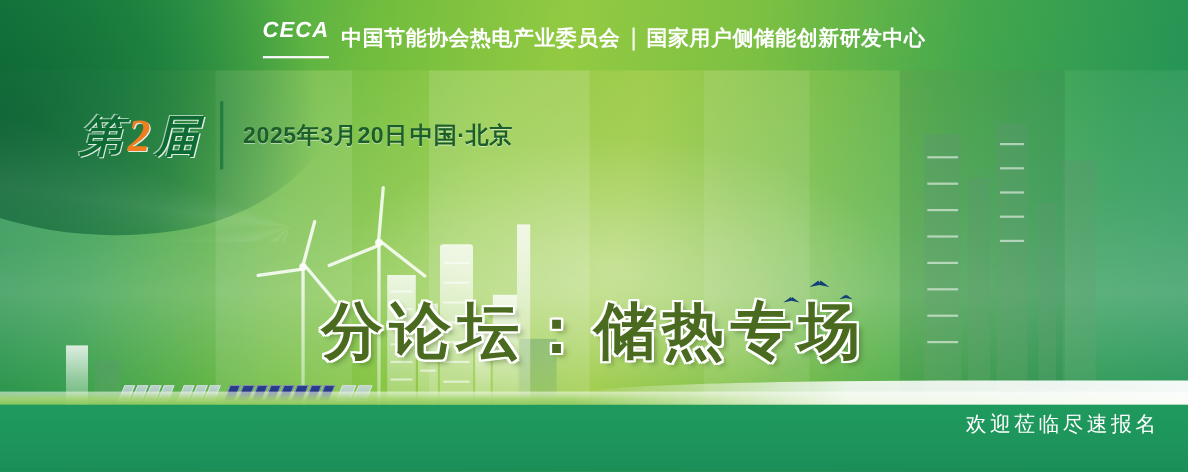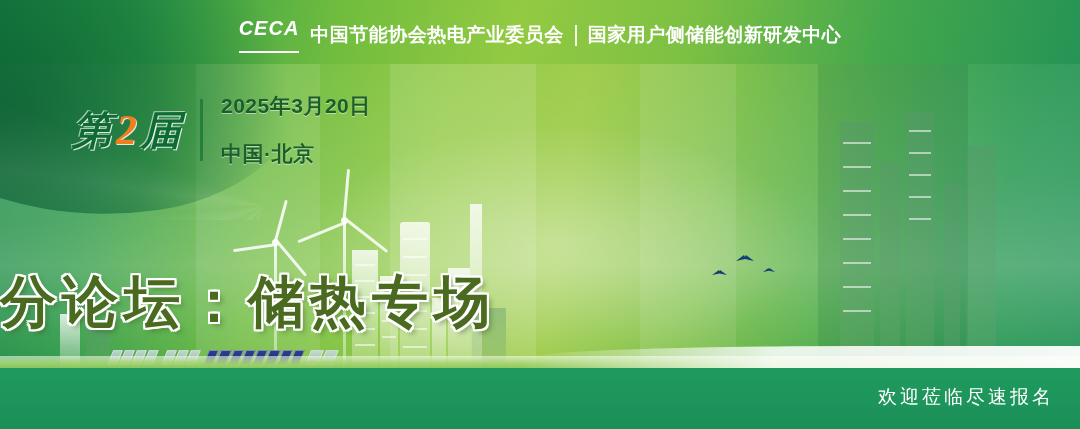--- a/index.html
+++ b/index.html
@@ -50,54 +50,54 @@
   .bird svg{display:block;}
 
   
   .bottom-bar{position:absolute;left:0;bottom:0;width:100%;height:61px;
     background:linear-gradient(180deg,#1f9a5e 0%,#1d945b 60%,#1b8e58 100%);}
   .bar-edge{position:absolute;left:0;bottom:61px;width:100%;height:12px;
     background:linear-gradient(180deg,rgba(255,255,255,.55) 0%,rgba(170,215,120,.9) 55%,rgba(140,200,95,.95) 100%);}
   .bar-gloss{position:absolute;right:0;bottom:61px;width:560px;height:22px;
     background:linear-gradient(90deg,rgba(255,255,255,0) 0%,rgba(255,255,255,.85) 45%,rgba(255,255,255,.95) 100%);
     border-radius:60% 0 0 0;}
-  .welcome{position:absolute;right:26px;bottom:19px;color:#ffffff;font-size:19px;letter-spacing:3px;
+  .welcome{position:absolute;right:26px;bottom:30px;color:#ffffff;font-size:19px;letter-spacing:3px;
     font-family:"Liberation Sans","DejaVu Sans",sans-serif;}
 
   
   .org-strip{position:absolute;left:0;top:20px;width:100%;height:30px;display:flex;align-items:center;justify-content:center;gap:11px;}
   .ceca{color:#ffffff;font-size:20px;font-weight:bold;font-style:italic;letter-spacing:1px;
     border-bottom:2px solid #ffffff;padding-bottom:13px;line-height:1;
     font-family:"Liberation Sans","DejaVu Sans",sans-serif;}
   .org-name{color:#ffffff;font-size:19px;font-weight:bold;letter-spacing:.5px;}
   .org-sep{width:2px;height:21px;background:rgba(255,255,255,.9);}
 
   
   .edition-row{position:absolute;left:72px;top:92px;display:flex;align-items:center;gap:18px;}
   .edition{font-size:40px;font-weight:bold;color:#0e6b34;font-style:italic;letter-spacing:1px;
     font-family:"Liberation Serif","DejaVu Serif",serif;
     text-shadow:1px 1px 0 rgba(255,255,255,.85),-1px -1px 0 rgba(255,255,255,.6);
     display:flex;align-items:baseline;}
   .edition .num{color:#f07d1e;font-size:42px;padding:0 3px;
     text-shadow:1px 1px 0 rgba(255,255,255,.85);}
   .ed-sep{width:3px;height:62px;background:#1d7a3c;opacity:.85;}
-  .when{display:flex;flex-direction:column;gap:20px;}
+  .when{display:flex;gap:2px;}
   .when div{color:#1b5e2a;font-size:21px;font-weight:bold;letter-spacing:.5px;
     text-shadow:0 1px 0 rgba(255,255,255,.5);}
 
   
   .main-title{position:absolute;left:0;top:172px;width:100%;text-align:center;
     font-size:49px;font-weight:bold;letter-spacing:2px;line-height:1;
     background:linear-gradient(90deg,#2fa52f 0%,#1d7a24 16%,#145f1c 34%,#18721f 52%,#145f1b 70%,#1a6f20 86%,#16641d 100%);
     -webkit-background-clip:text;background-clip:text;color:transparent;
     -webkit-text-fill-color:transparent;
     filter:drop-shadow(2px 2px 1px rgba(255,255,255,.55));}
 
   
-  .sub-title{position:absolute;left:0;top:272px;width:100%;text-align:left;
+  .sub-title{position:absolute;left:0;top:272px;width:100%;text-align:center;
     font-size:56px;font-weight:bold;letter-spacing:6px;line-height:1.08;
     font-family:"Liberation Serif","DejaVu Serif",serif;
     color:#4a6b1f;
     text-shadow:
       2px 0 0 #ffffff,-2px 0 0 #ffffff,0 2px 0 #ffffff,0 -2px 0 #ffffff,
       2px 2px 0 #ffffff,-2px 2px 0 #ffffff,2px -2px 0 #ffffff,-2px -2px 0 #ffffff,
       4px 4px 5px rgba(60,90,30,.45);}
 </style>
 </head>
 <body>

